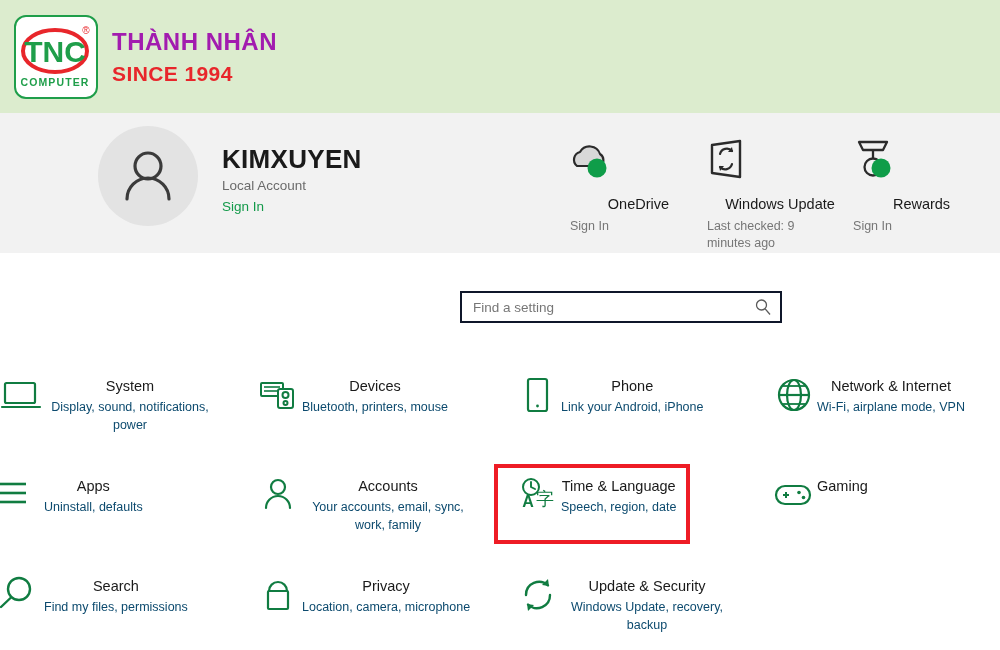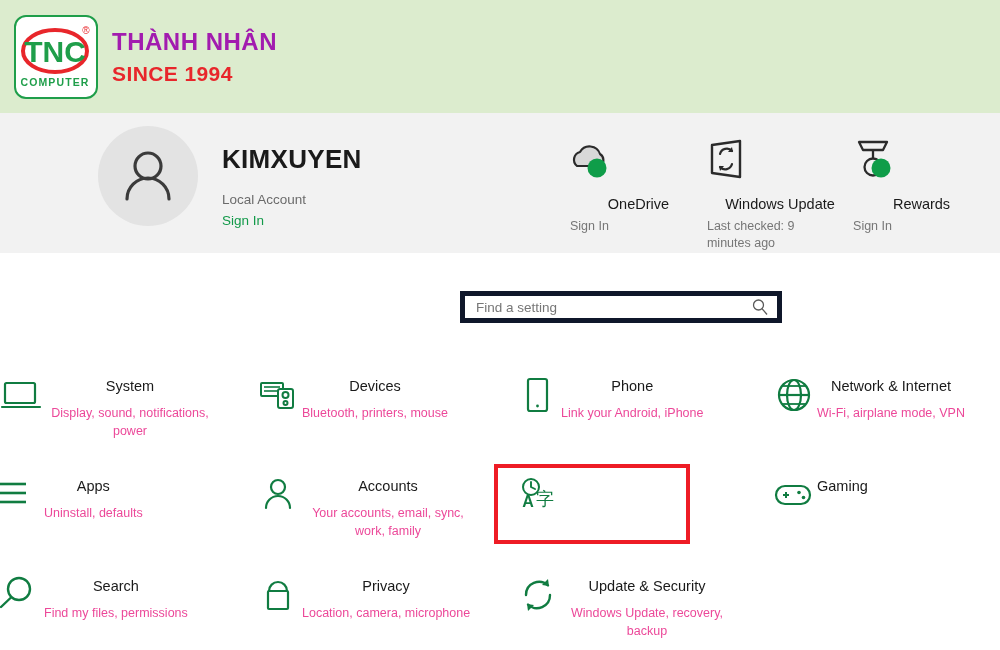--- a/index.html
+++ b/index.html
@@ -73,21 +73,21 @@
   }
   .avatar svg { position: absolute; left: 0; top: 0; }
   .account-text { margin-left: 24px; padding-top: 18px; }
   .account-name {
     font-size: 26px;
     font-weight: bold;
     color: #1a1a1a;
     letter-spacing: 0.3px;
   }
   .account-sub {
-    margin-top: 17px;
+    margin-top: 3px;
     font-size: 13.5px;
     color: #6b6b6b;
   }
   .account-link {
     margin-top: 6px;
     font-size: 13.5px;
     color: #139a4a;
     cursor: pointer;
   }
 
@@ -125,21 +125,21 @@
   .search-wrap {
     position: absolute;
     left: 460px;
     top: 291px;
     width: 322px;
     height: 32px;
   }
   .search-box {
     width: 100%;
     height: 100%;
-    border: 5px solid #0f172a;
+    border: 2px solid #0f172a;
     background: #ffffff;
     display: flex;
     align-items: center;
     padding: 0 8px 0 11px;
   }
   .search-box input {
     flex: 1;
     border: none;
     outline: none;
     font-family: "Liberation Sans", sans-serif;
@@ -177,23 +177,23 @@
   }
   .cell-icon svg { position: absolute; left: 0; top: 0; }
   .cell-text { padding-top: 6px; }
   .cell-title {
     font-size: 14.5px;
     color: #1a1a1a;
     line-height: 1.2;
     white-space: nowrap;
   }
   .cell-sub {
-    margin-top: 10px;
+    margin-top: 4px;
     font-size: 12.5px;
-    color: #ec4899;
+    color: #0c4a6e;
     line-height: 1.4;
     max-width: 172px;
   }
 
   .highlight {
     position: absolute;
     left: 494px;
     top: 464px;
     width: 196px;
     height: 80px;
@@ -391,20 +391,24 @@
 
       <div class="cell c2">
         <div class="cell-icon">
           <svg width="44" height="44" viewBox="0 0 44 44" aria-hidden="true">
             <circle cx="14" cy="13" r="8" fill="none" stroke="#107c41" stroke-width="2"></circle>
             <path d="M14 8 L14 13 L18 15" fill="none" stroke="#107c41" stroke-width="1.9" stroke-linecap="round"></path>
             <text x="11" y="33" font-family="Liberation Sans, sans-serif" font-size="16" font-weight="bold" fill="#107c41" text-anchor="middle">A</text>
             <text x="28" y="31" font-family="DejaVu Sans, sans-serif" font-size="18" fill="#107c41" text-anchor="middle">字</text>
           </svg>
         </div>
+        <div class="cell-text">
+          <div class="cell-title">Time &amp; Language</div>
+          <div class="cell-sub">Speech, region, date</div>
+        </div>
       </div>
 
       <div class="cell c3">
         <div class="cell-icon">
           <svg width="44" height="44" viewBox="0 0 44 44" aria-hidden="true">
             <rect x="3" y="12" width="34" height="18" rx="9" fill="none" stroke="#107c41" stroke-width="2.2"></rect>
             <line x1="10" y1="21" x2="16" y2="21" stroke="#107c41" stroke-width="2"></line>
             <line x1="13" y1="18" x2="13" y2="24" stroke="#107c41" stroke-width="2"></line>
             <circle cx="26" cy="18.5" r="1.8" fill="#107c41"></circle>
             <circle cx="30.5" cy="23.5" r="1.8" fill="#107c41"></circle>

